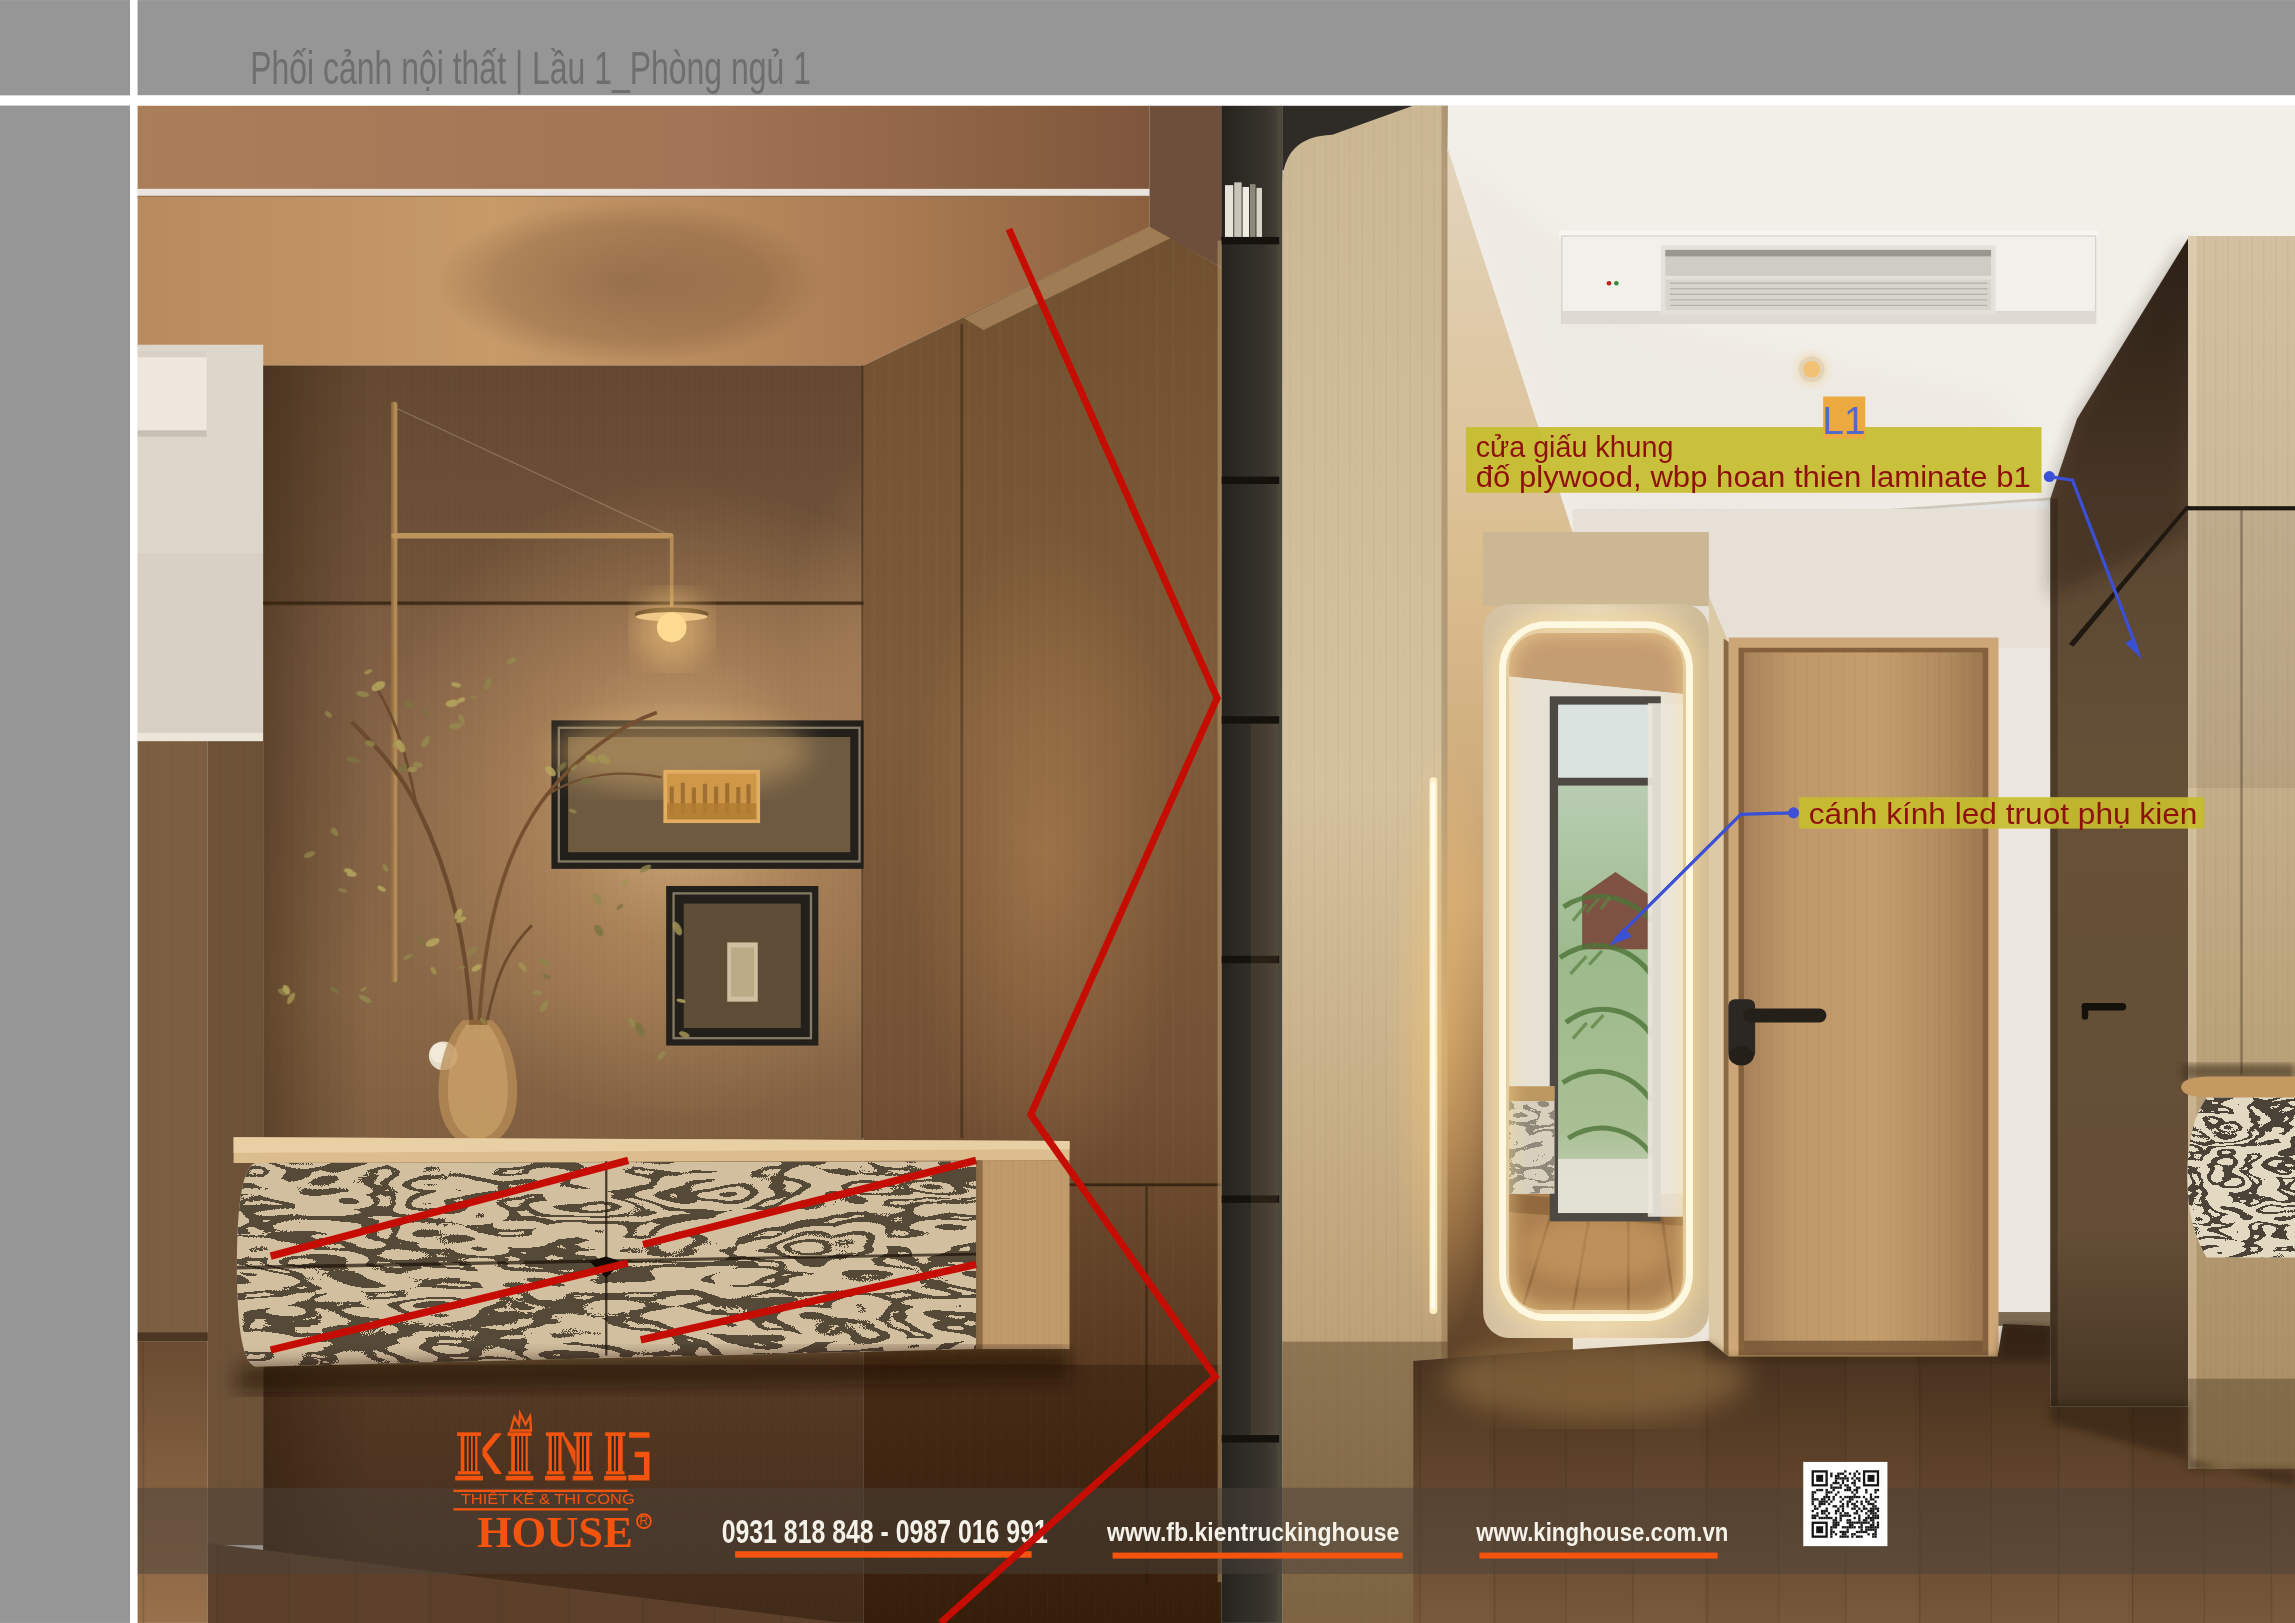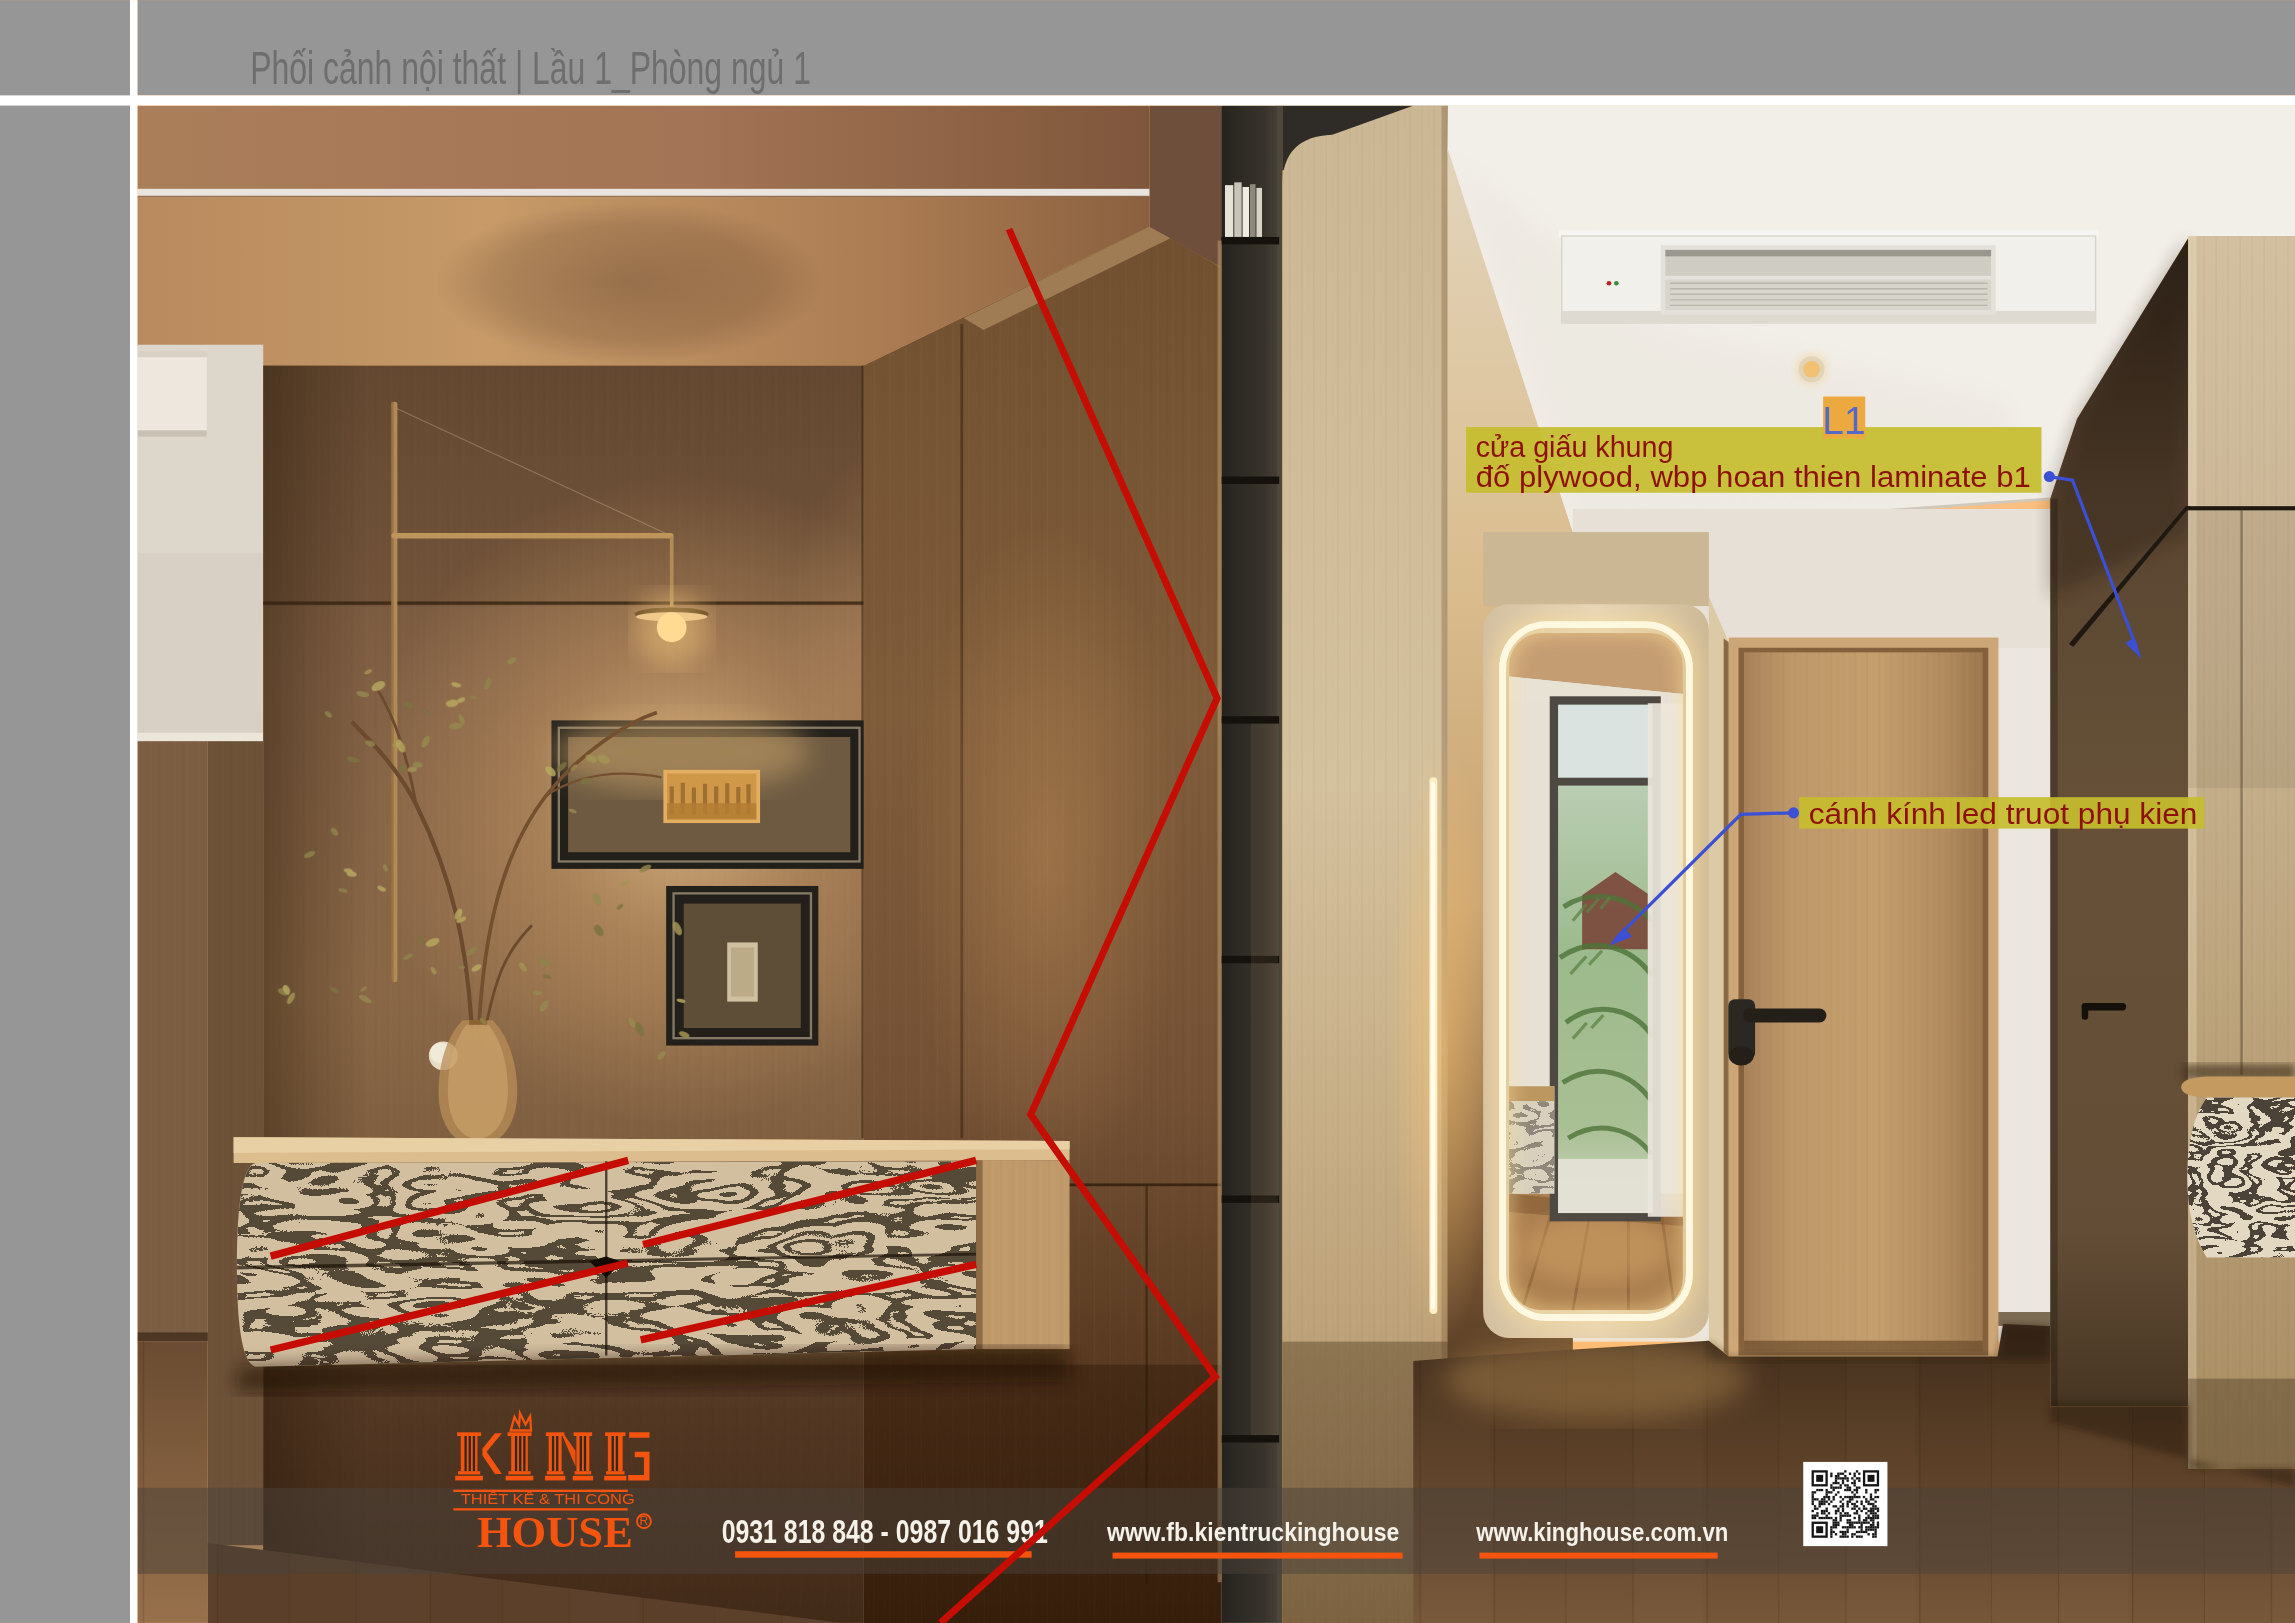--- a/index.html
+++ b/index.html
@@ -1,16 +1,16 @@
 <!DOCTYPE html>
 <html style="font-size:7.4px"><head>
 <meta charset="utf-8">
 <style>
 html,body{margin:0;padding:0;background:#fff}
-.page{position:relative;width:2295px;height:1623px;background:#fdba74;overflow:hidden;font-family:"Liberation Sans",sans-serif}
+.page{position:relative;width:2295px;height:1623px;background:#e5e5e5;overflow:hidden;font-family:"Liberation Sans",sans-serif}
 svg{display:block}
 </style>
 </head>
 <body>
 <div class="page">
 <svg width="2295" height="1623" viewBox="0 0 4961 3508">
 <defs>
 <linearGradient id="ceilTopG" x1="0" y1="0" x2="1" y2="0">
  <stop offset="0" stop-color="#ab7e5a"></stop>
           <stop offset="0.55" stop-color="#a37455"></stop>

